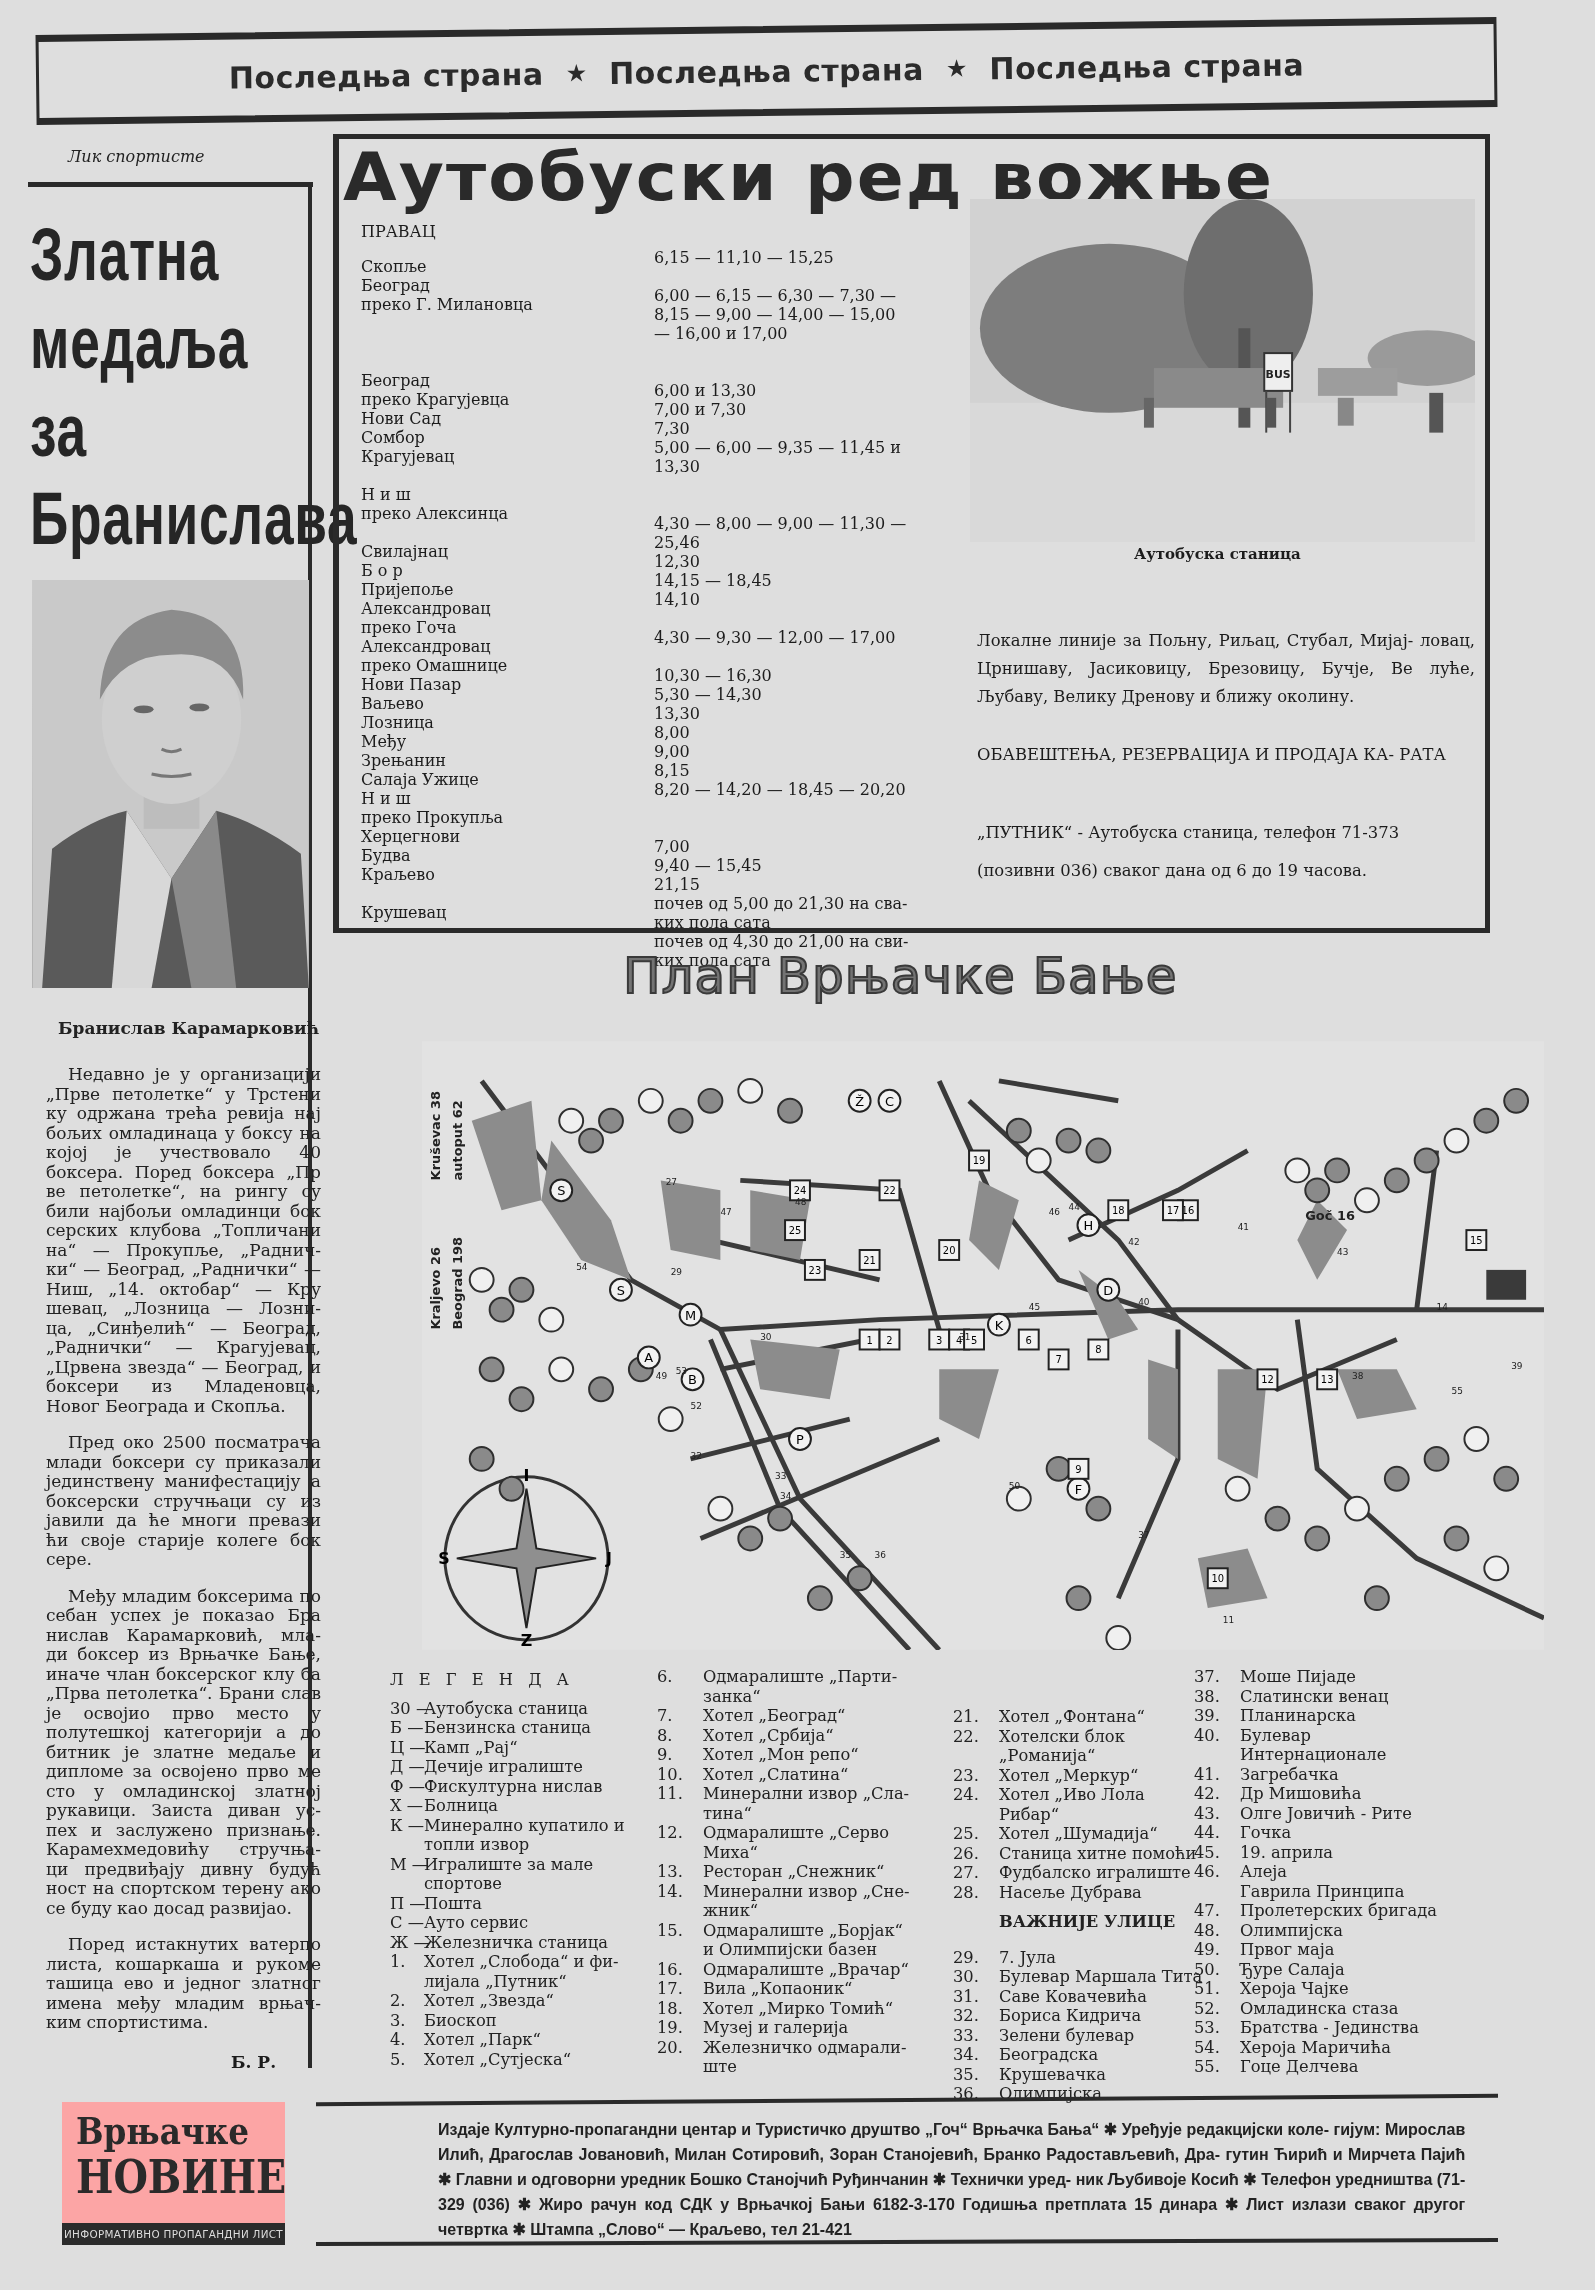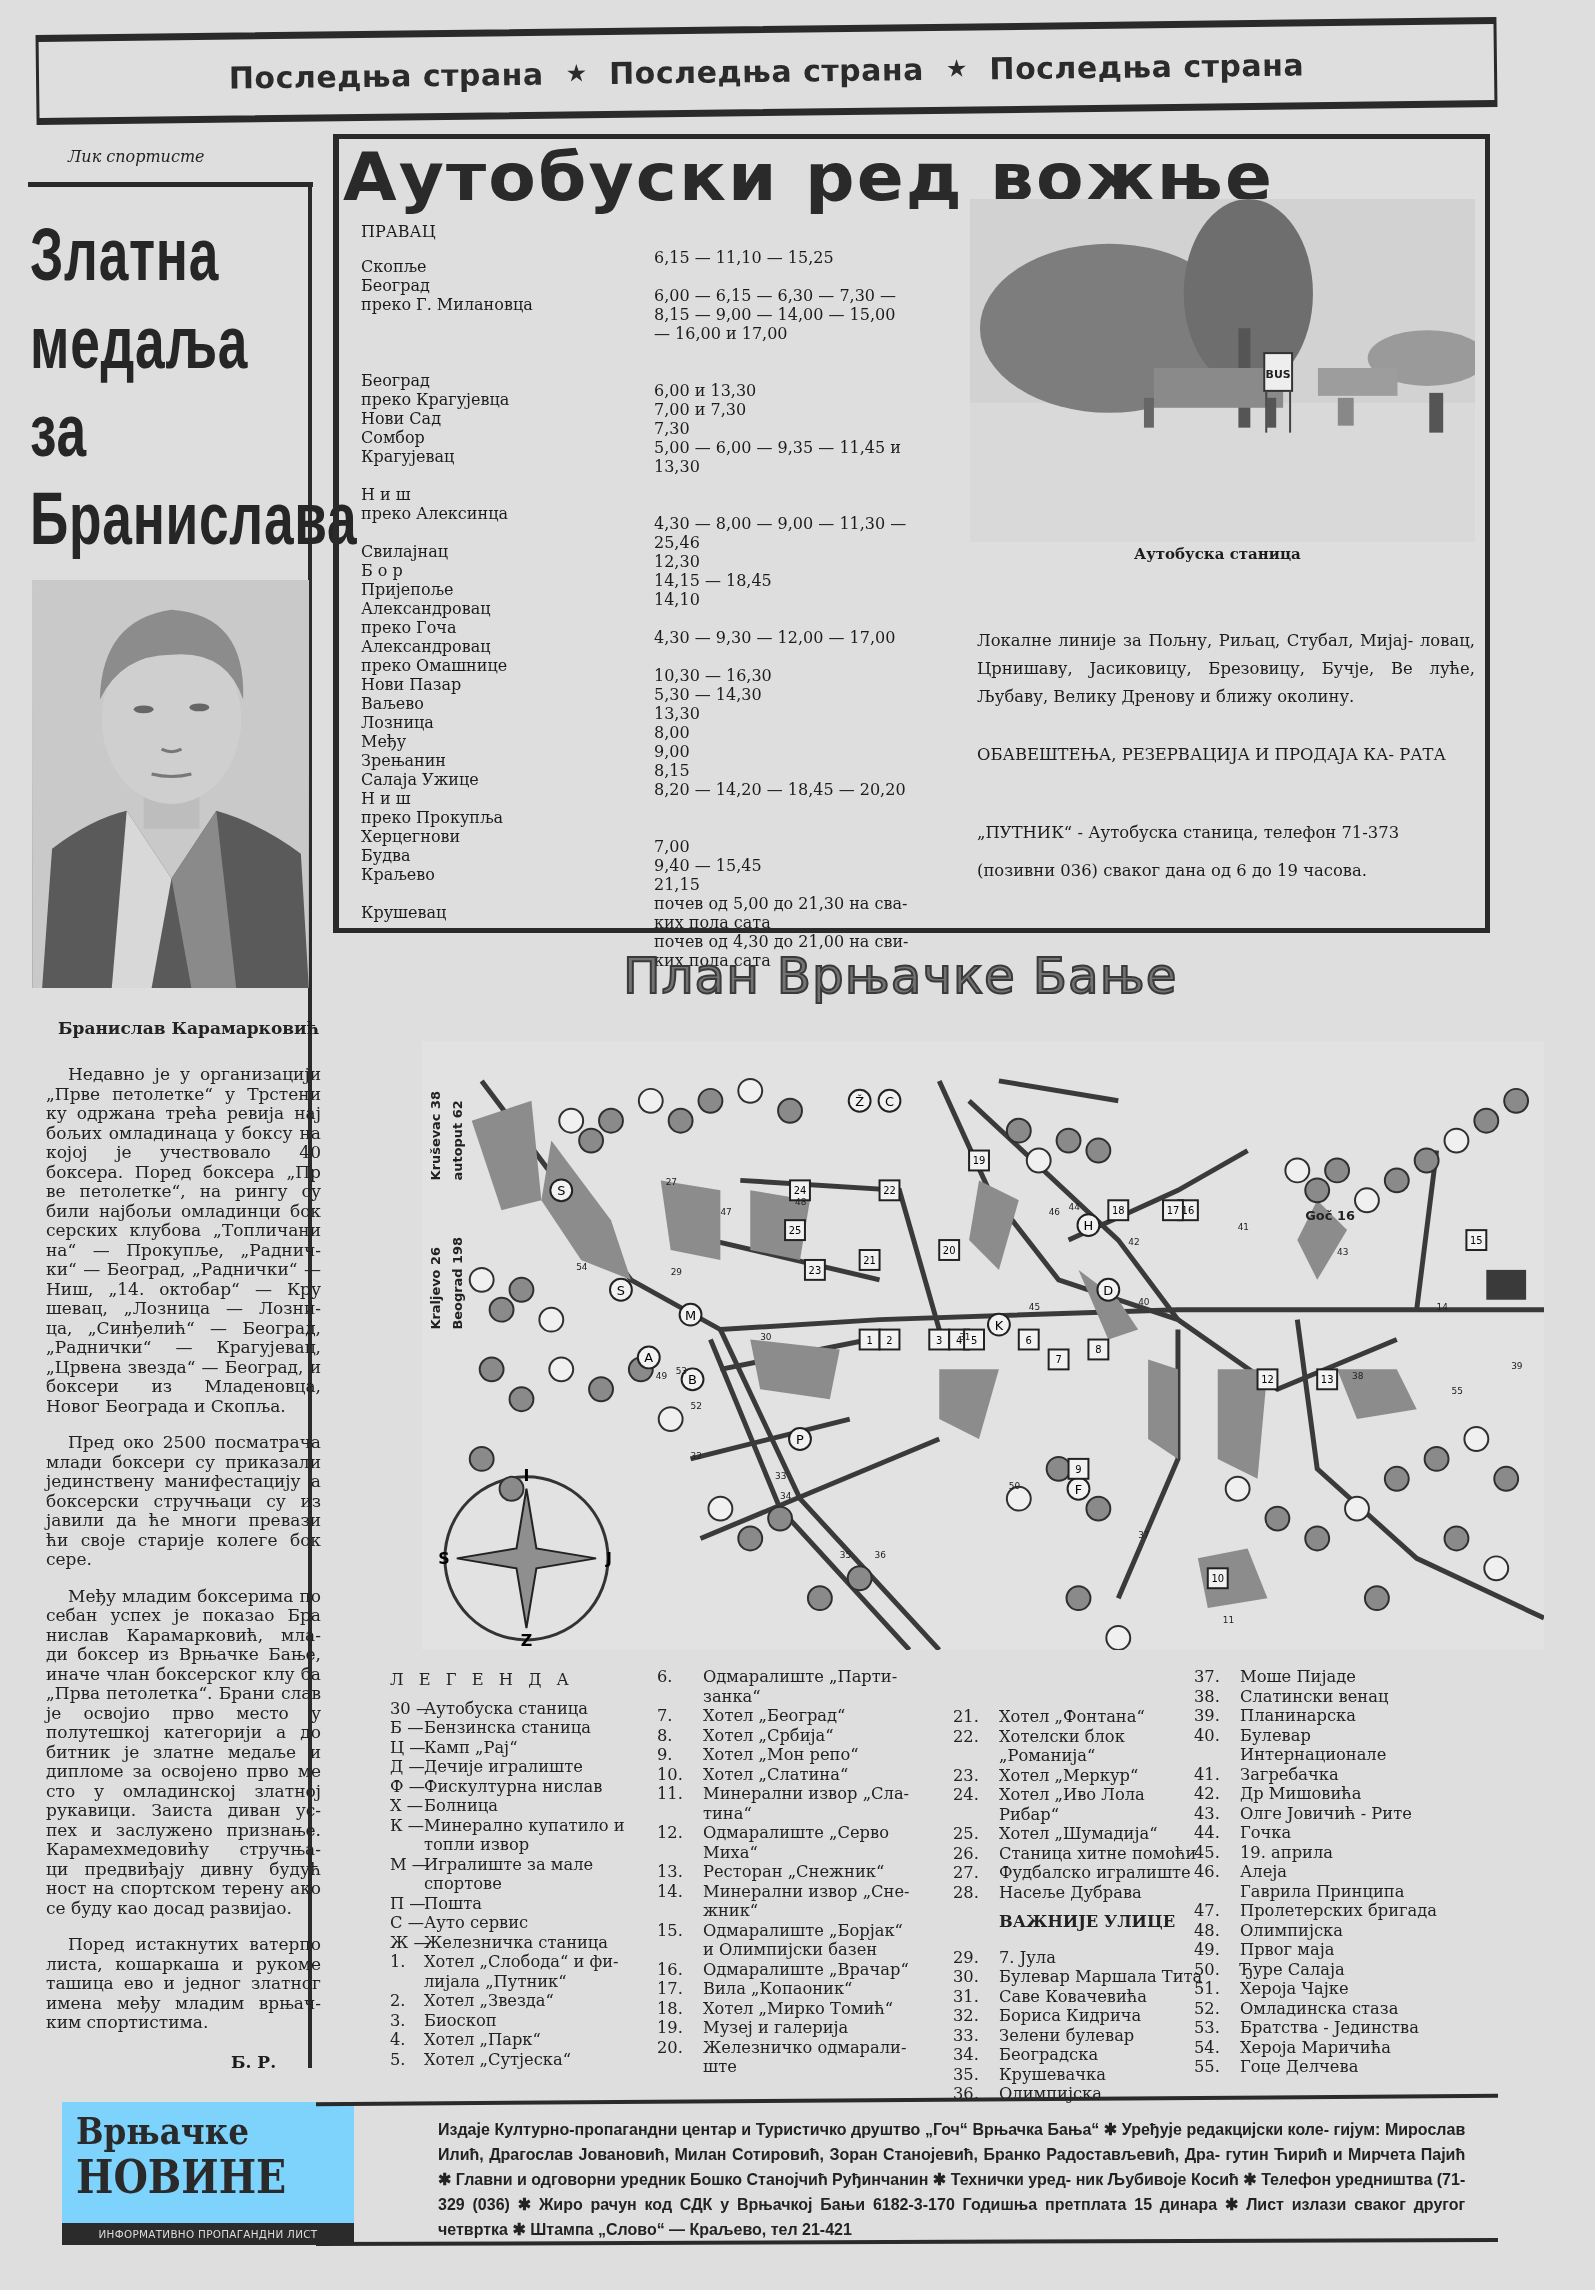--- a/index.html
+++ b/index.html
@@ -87,21 +87,21 @@
   #legend-a .k { width:34px; text-align:left; }
   #legend-b { left:657px; top:1667px; }
   #legend-b .k, #legend-c .k, #legend-d .k { width:46px; text-align:left; }
   #legend-c { left:953px; top:1667px;margin-top:40px; }
   #legend-d { left:1194px; top:1667px; }
   #legend-title { letter-spacing:5px; margin-bottom:9px; }
   #streets-head { font-weight:bold; margin:10px 0 16px 46px; }
 
   
   #masthead {
-    left:62px; top:2102px; width:292px; height:143px; background:#7dd3fc;
+    left:62px; top:2102px; width:223px; height:143px; background:#fca5a5;
   }
   #mast-1, #mast-2 {
     position:absolute; left:14px; font-family:"DejaVu Serif", serif; font-weight:bold;
     color:#2a2a2a; font-size:38px; transform:scaleX(0.86); transform-origin:left top;
   }
   #mast-1 { top:6px; }
   #mast-2 { top:48px; font-size:46px; }
   #mast-sub {
     position:absolute; left:0; bottom:0; width:100%; height:22px; background:#2b2b2b; color:#dcdcdc;
     font-family:"DejaVu Sans", sans-serif; font-size:10.4px; line-height:22px; text-align:center; letter-spacing:0.3px;

